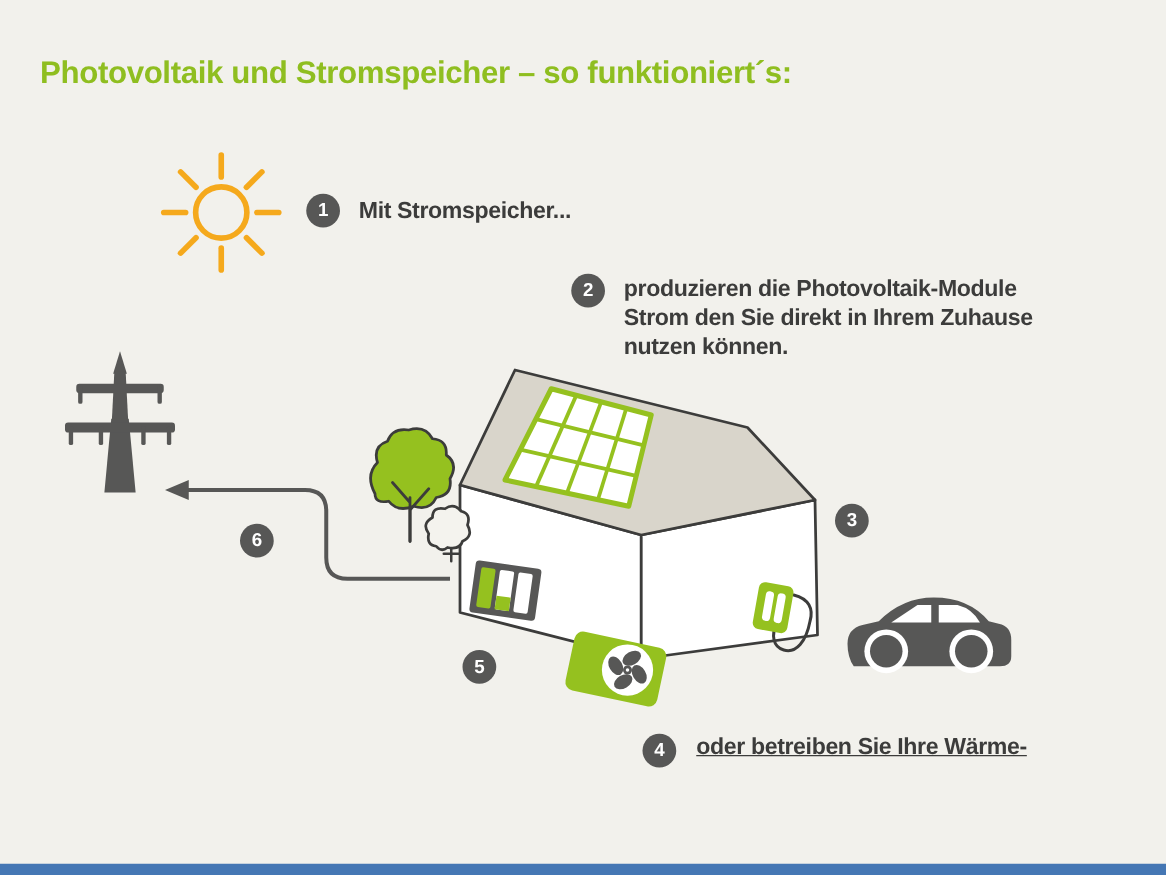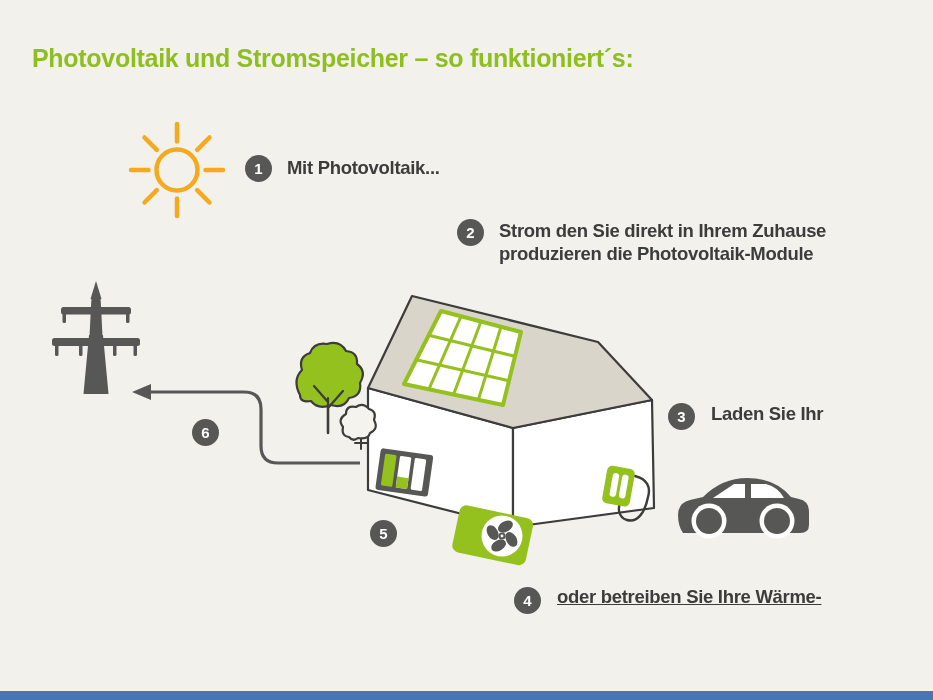--- a/index.html
+++ b/index.html
@@ -144,36 +144,36 @@
       <circle cx="709" cy="521" r="17.5" fill="#ffffff"></circle>
       <circle cx="709" cy="521" r="13" fill="#575756"></circle>
       <circle cx="777" cy="521" r="17.5" fill="#ffffff"></circle>
       <circle cx="777" cy="521" r="13" fill="#575756"></circle>
     </g>
   </svg>
 
   <div class="step">
     <div class="badge" style="left:245px;top:155px;">1</div>
     <div class="step-text" style="left:287px;top:156px;">
-      <span>Mit Photovoltaik...</span>
+      <span>Mit Stromspeicher...</span>
     </div>
   </div>
 
   <div class="step">
     <div class="badge" style="left:457px;top:219px;">2</div>
     <div class="step-text" style="left:499px;top:219px;">
+      <span>produzieren die Photovoltaik-Module</span>
       <span>Strom den Sie direkt in Ihrem Zuhause</span>
-      <span>produzieren die Photovoltaik-Module</span>
+      <span>nutzen können.</span>
     </div>
   </div>
 
   <div class="step">
     <div class="badge" style="left:668px;top:403px;">3</div>
     <div class="step-text" style="left:711px;top:402px;">
-      <span>Laden Sie Ihr</span>
     </div>
   </div>
 
   <div class="step">
     <div class="badge" style="left:514px;top:587px;">4</div>
     <div class="step-text" style="left:557px;top:585px;text-decoration:underline;">
       <span>oder betreiben Sie Ihre Wärme-</span>
     </div>
   </div>
 

